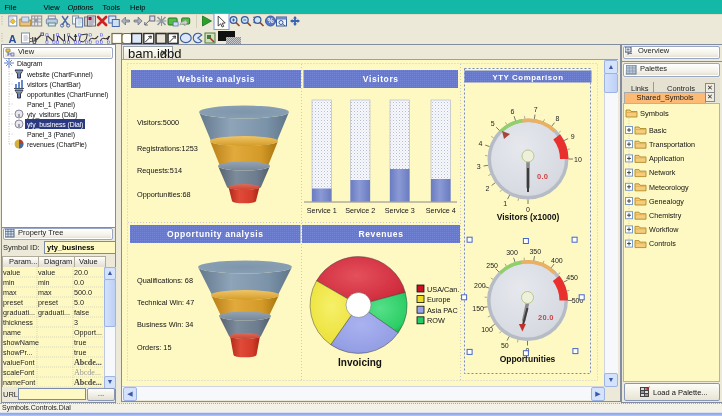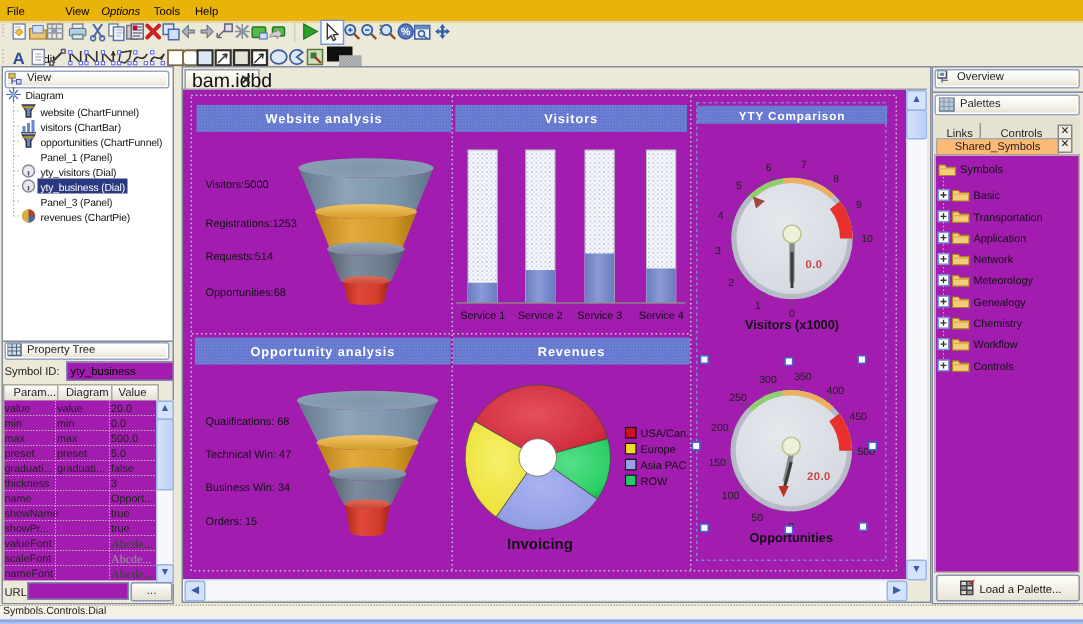--- a/index.html
+++ b/index.html
@@ -1,26 +1,26 @@
 <!DOCTYPE html>
 <html><head><meta charset="utf-8">
 <style>
 html,body{margin:0;padding:0;}
 body{width:722px;height:416px;position:relative;overflow:hidden;
   font-family:"Liberation Sans",sans-serif;background:#ece9d8;font-size:11px;}
 .abs{position:absolute;}
 .hdrbox{position:absolute;background:linear-gradient(#ffffff,#f4f2e8 60%,#e2dece);
   border:1px solid #9aa6c6;border-radius:2px;box-shadow:0 0 0 1px #fff inset;}
 .hdrtxt{position:absolute;font-size:7.5px;color:#222;}
-.white{background:#a21caf;}
+.white{background:#fef9c3;font-weight:bold;}
 .sb{position:absolute;background:#d5e2fb;border:1px solid #9cb4e4;border-radius:2px;}
 .arr{position:absolute;font-size:7px;color:#3a5aa8;text-align:center;line-height:9px;width:100%;}
 </style></head>
 <body>
-<div class="abs" style="left:0;top:0;width:722px;height:14px;background:#eab308;border-bottom:1px solid #e0dcc8;">
+<div class="abs" style="left:0;top:0;width:722px;height:14px;background:#14b8a6;border-bottom:1px solid #e0dcc8;">
     <span class="abs" style="left:4.5px;top:3px;font-size:7.5px;color:#000;">File</span>
     <span class="abs" style="left:24px;top:3px;font-size:7.5px;color:#000;margin-top:32px;">Edit</span>
     <span class="abs" style="left:43.5px;top:3px;font-size:7.5px;color:#000;">View</span>
     <span class="abs" style="left:67.5px;top:3px;font-size:7.5px;color:#000;font-style:italic;">Options</span>
     <span class="abs" style="left:102.5px;top:3px;font-size:7.5px;color:#000;">Tools</span>
     <span class="abs" style="left:130px;top:3px;font-size:7.5px;color:#000;">Help</span>
   </div>
 <svg class="abs" style="left:0;top:13px" width="722" height="35" viewBox="0 0 722 35">
     <g transform="translate(7.800000000000001,3.0)">
       <rect x="1" y="0" width="8" height="10" fill="#fff" stroke="#7a8aa8" stroke-width="1"></rect>

